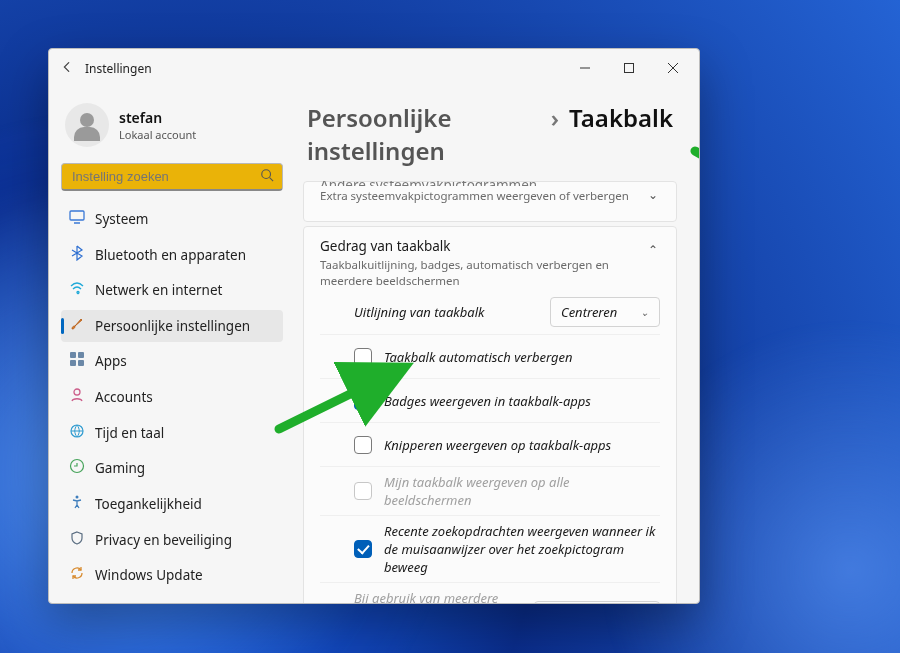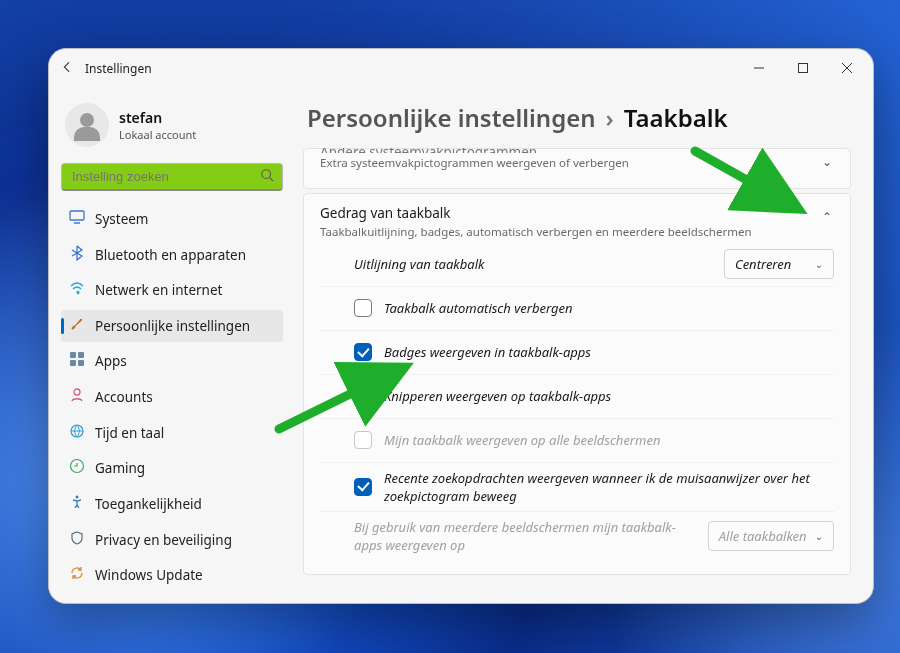--- a/index.html
+++ b/index.html
@@ -18,25 +18,25 @@
     background: radial-gradient(circle, rgba(120,180,255,0.6) 0%, rgba(20,60,180,0.2) 60%, transparent 100%);
     filter: blur(4px);
   }
   .bloom.b1 { width: 700px; height: 700px; left: -250px; top: 120px; }
   .bloom.b2 { width: 500px; height: 500px; right: -200px; top: 320px; background: radial-gradient(circle, rgba(100,160,255,0.55) 0%, transparent 70%); }
 
   .window {
     position: absolute;
     left: 48px;
     top: 48px;
-    width: 826px;
+    width: 652px;
     height: 556px;
     background: #f6f6f6;
     border: 1px solid #bdbdbd;
-    border-radius: 18px;
+    border-radius: 4px;
     box-shadow: 0 20px 50px rgba(0,0,0,0.35);
     display: flex;
     flex-direction: column;
     overflow: hidden;
   }
   .titlebar {
     height: 38px;
     display: flex;
     align-items: center;
     padding: 0 4px;
@@ -85,21 +85,21 @@
   .avatar .head { width: 14px; height: 14px; border-radius: 50%; background: #9a9a9a; position: absolute; top: 10px; }
   .avatar .torso { width: 26px; height: 14px; border-radius: 10px 10px 0 0; background: #9a9a9a; position: absolute; bottom: 6px; }
   .user .name { font-weight: 600; font-size: 14px; color: #111; }
   .user .sub  { font-size: 11px; color: #555; }
 
   .search {
     display: flex; align-items: center;
     border: 1px solid #b8b8b8;
     border-bottom: 2px solid #888;
     border-radius: 4px;
-    background: #84cc16;
+    background: #eab308;
     height: 30px;
     padding: 0 8px;
     margin-bottom: 8px;
   }
   .search input {
     flex: 1; border: none; background: transparent; outline: none;
     font-size: 13px; color: #444;
   }
   .search .icon { color: #555; font-size: 13px; }
 

